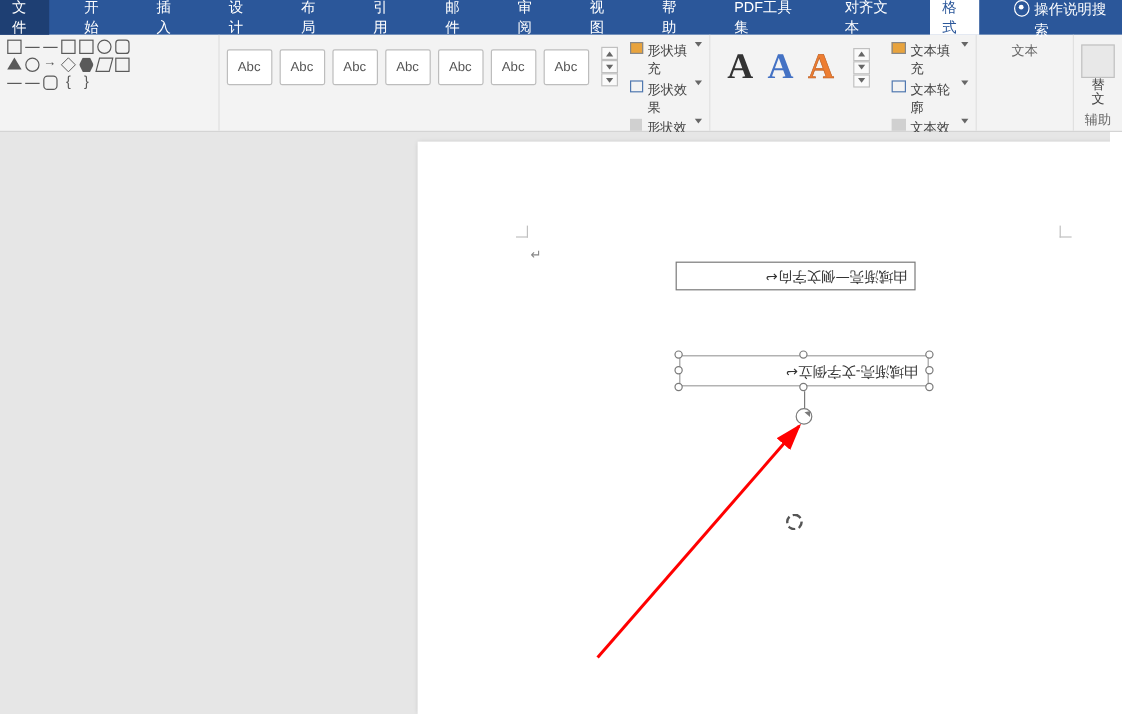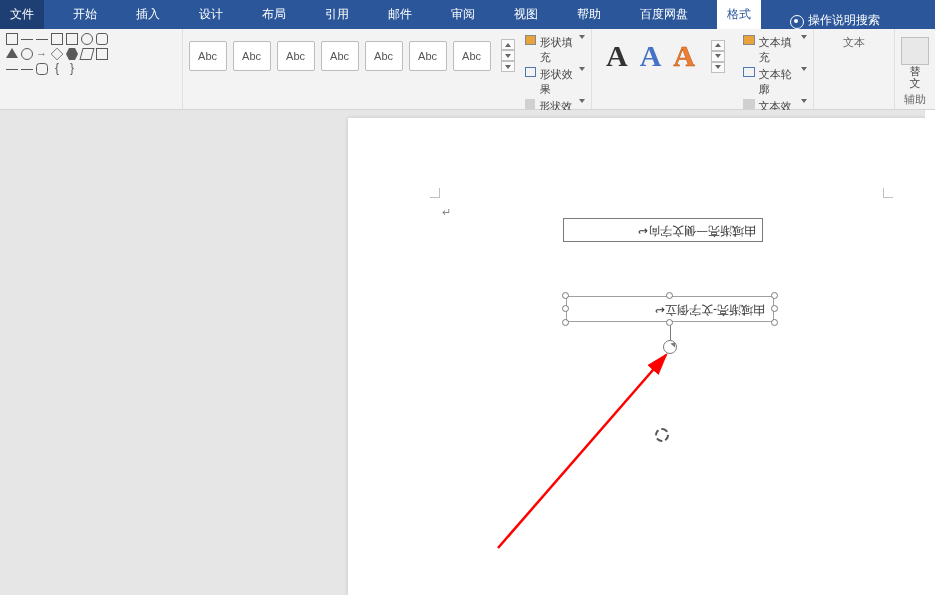--- a/index.html
+++ b/index.html
@@ -3,21 +3,21 @@
 <meta charset="utf-8">
 <style>
   * { box-sizing: border-box; margin: 0; padding: 0; }
   body { font-family: "Microsoft YaHei", sans-serif; font-size: 12px; background: #fff; width: 935px; height: 595px; overflow: hidden; position: relative; }
 
   
   .tabbar { background: #2b579a; height: 29px; display: flex; align-items: stretch; color: #fff; gap: 19px; }
   .tab { padding: 0 10px; display: flex; align-items: center; font-size: 12px; cursor: pointer; }
   .tab.file { background: #1e3f73; }
   .tab.active { background: #fff; color: #2b579a; }
-  .tab.search { display: flex; align-items: flex-end; gap: 4px; }
+  .tab.search { display: flex; align-items: flex-start; gap: 4px; }
   .q-icon { width: 14px; height: 14px; border: 1.5px solid #fff; border-radius: 50%; position: relative; }
   .q-icon::after { content: ""; position: absolute; width: 4px; height: 4px; border-radius: 50%; background: #fff; top: 3px; left: 3px; }
 
   
   .ribbon { height: 81px; background: #f3f3f3; border-bottom: 1px solid #d4d4d4; display: flex; }
   .group { border-right: 1px solid #e0e0e0; display: flex; flex-direction: column; padding: 4px 6px 2px 6px; position: relative; }
   .group-body { flex: 1; display: flex; align-items: flex-start; }
   .group-label { text-align: center; font-size: 11px; color: #666; padding-top: 2px; }
 
   
@@ -107,21 +107,22 @@
   <div class="tab file">文件</div>
   <div class="tab">开始</div>
   <div class="tab">插入</div>
   <div class="tab">设计</div>
   <div class="tab">布局</div>
   <div class="tab">引用</div>
   <div class="tab">邮件</div>
   <div class="tab">审阅</div>
   <div class="tab">视图</div>
   <div class="tab">帮助</div>
-  <div class="tab">百度网盘</div>
+  <div class="tab">PDF工具集</div>
+  <div class="tab">对齐文本</div>
   <div class="tab active">格式</div>
   <div class="tab search">
     <span class="q-icon"></span>
     <span>操作说明搜索</span>
   </div>
 </div>
 
 <div class="ribbon">
 
   <div class="group" style="width:185px">

